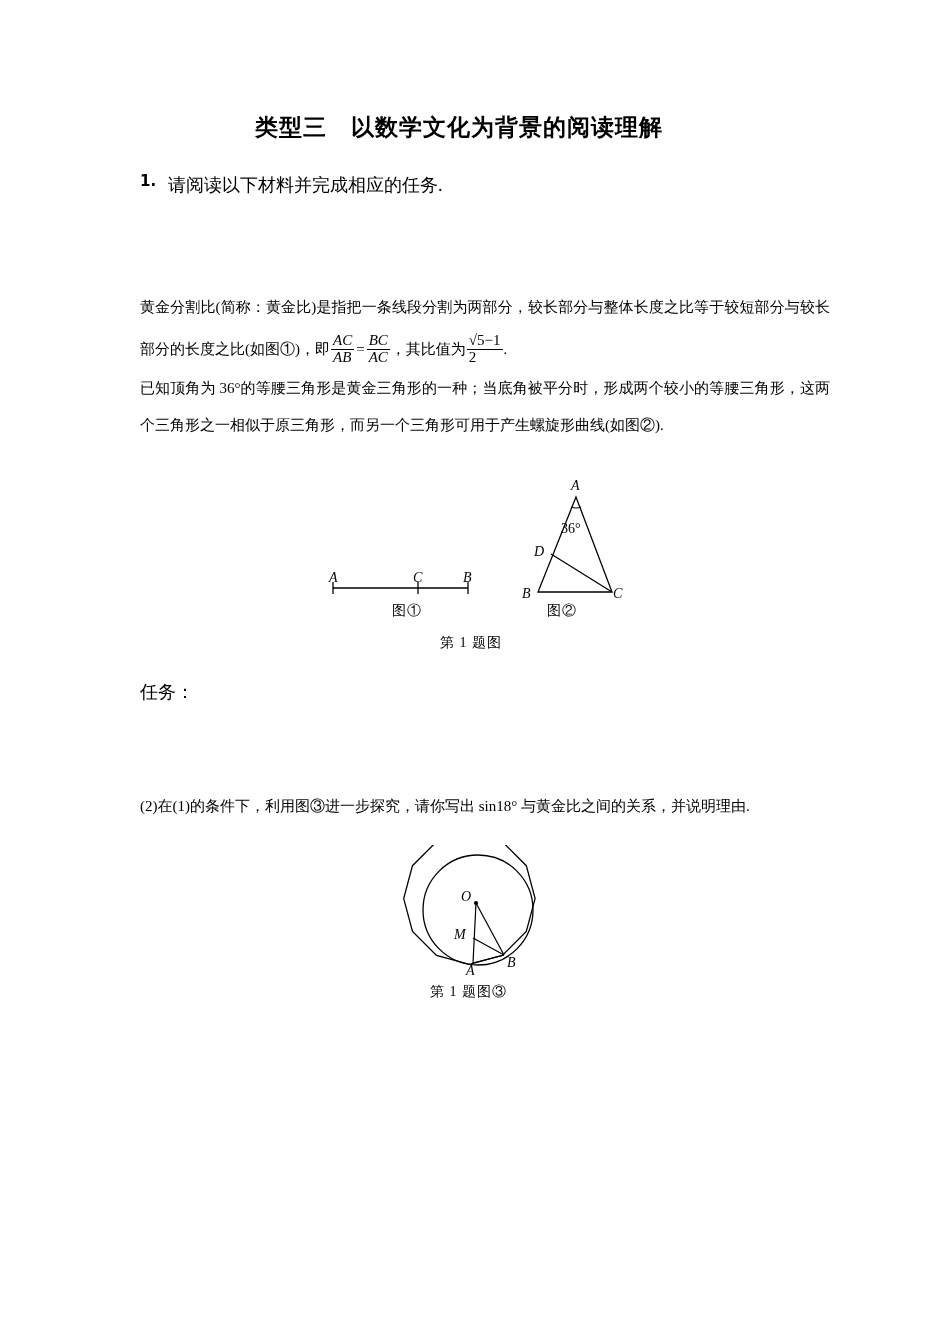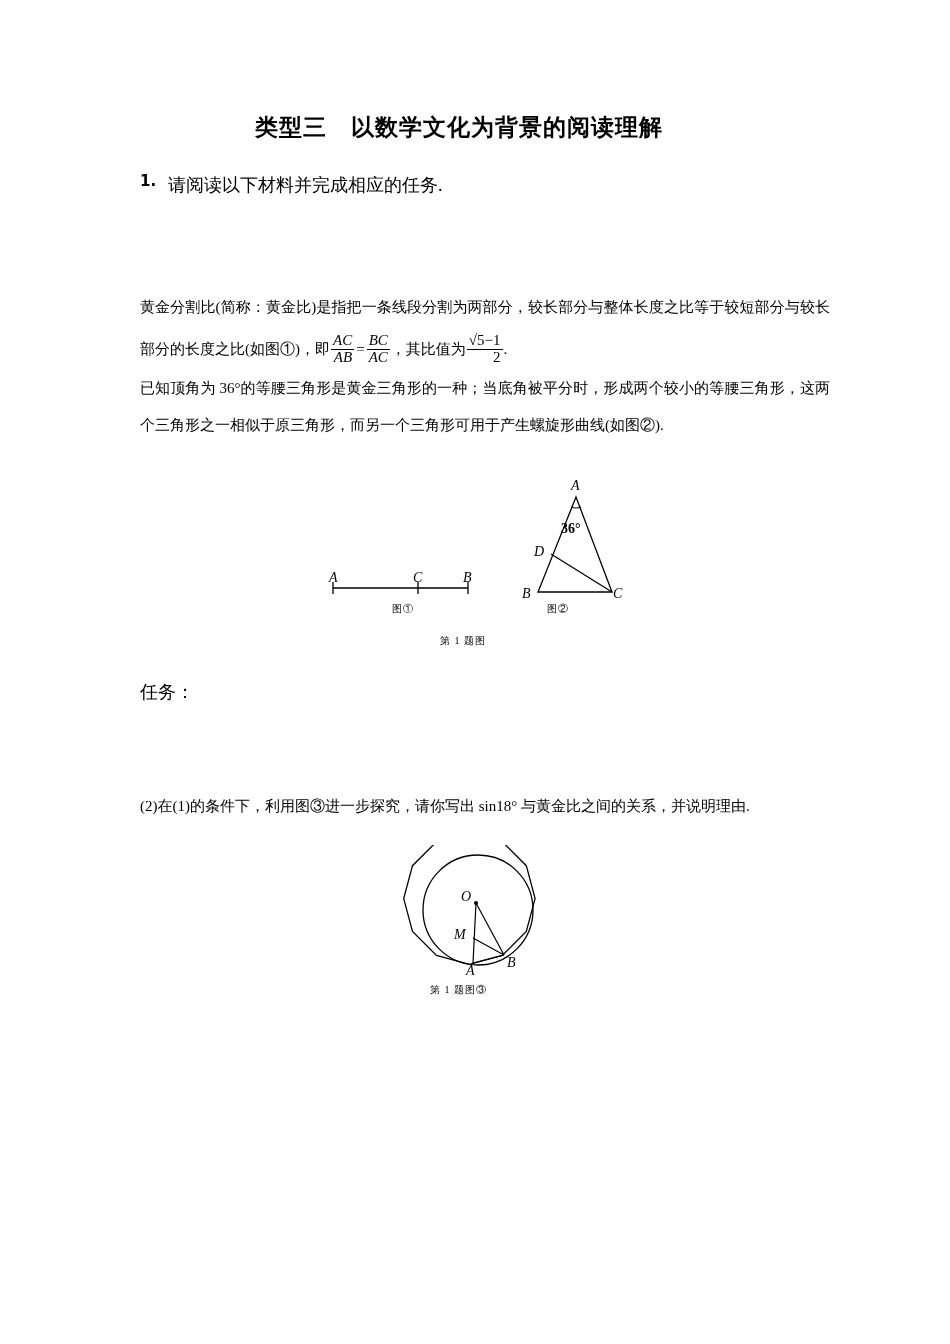--- a/index.html
+++ b/index.html
@@ -59,21 +59,21 @@
     text-justify: inter-ideograph;
   }
   .para.p1 { top: 212px; }
   .para.p2 { top: 286px; line-height: 42px; }
   .para.p3 { top: 370px; }
 
   
   .frac {
     display: inline-block;
     vertical-align: middle;
-    text-align: right;
+    text-align: left;
     font-style: italic;
     line-height: 1.05;
     margin: 0 1px;
     position: relative;
     top: -1px;
   }
   .frac .num {
     display: block;
     padding: 0 2px;
     border-bottom: 1.1px solid #000;
@@ -90,21 +90,21 @@
   
   .fig-area {
     position: absolute;
     left: 0;
     top: 460px;
     width: 950px;
     height: 220px;
   }
   .caption {
     position: absolute;
-    font-size: 10px;
+    font-size: 14px;
     white-space: nowrap;
     letter-spacing: 1px;
   }
   .fig-label {
     position: absolute;
     font-size: 14px;
     font-style: italic;
     font-family: "Liberation Serif", serif;
   }
   svg { display: block; }
@@ -168,21 +168,21 @@
     </svg>
 
     <div class="fig-label" style="left:329px; top:110px;">A</div>
     <div class="fig-label" style="left:413px; top:110px;">C</div>
     <div class="fig-label" style="left:463px; top:110px;">B</div>
 
     <div class="fig-label" style="left:571px; top:18px;">A</div>
     <div class="fig-label" style="left:534px; top:84px;">D</div>
     <div class="fig-label" style="left:522px; top:126px;">B</div>
     <div class="fig-label" style="left:613px; top:126px;">C</div>
-    <div class="fig-label" style="left:561px; top:61px; font-style:normal;font-weight:bold;">36°</div>
+    <div class="fig-label" style="left:561px; top:61px; font-style:normal;">36°</div>
   </div>
 
   <div class="caption fig1-caption">图①</div>
   <div class="caption fig2-caption">图②</div>
   <div class="caption main-caption">第 1 题图</div>
 
   <div class="tasks-label">任务：</div>
 
 
   <div class="task t2"><span>(2)在(1)的条件下，利用图③进一步探究，请你写出 sin18°</span><span> 与黄金比之间的关系，并说明理由.</span>

